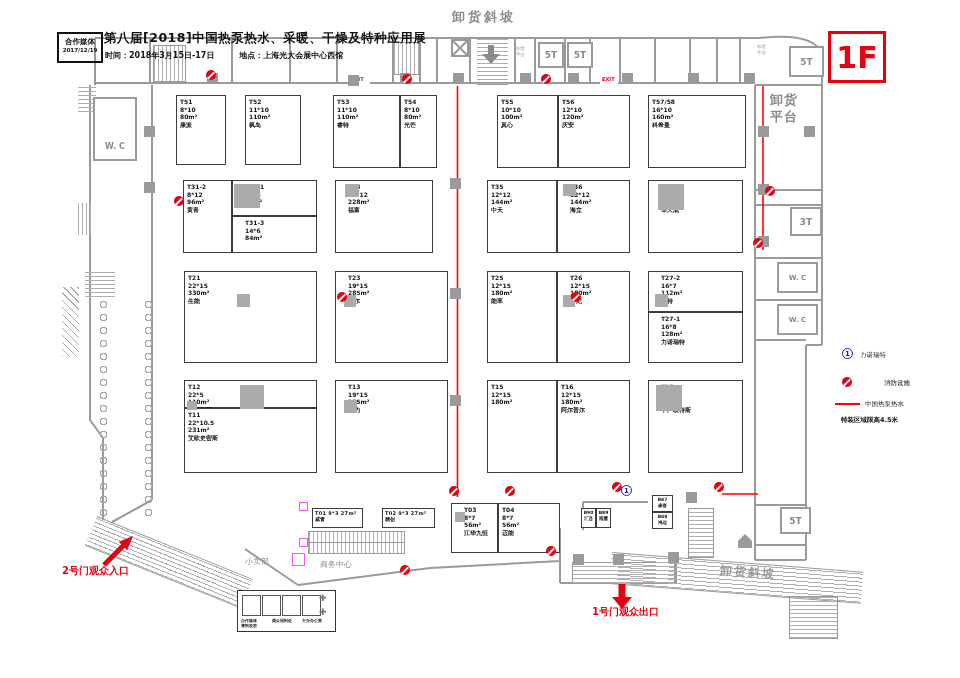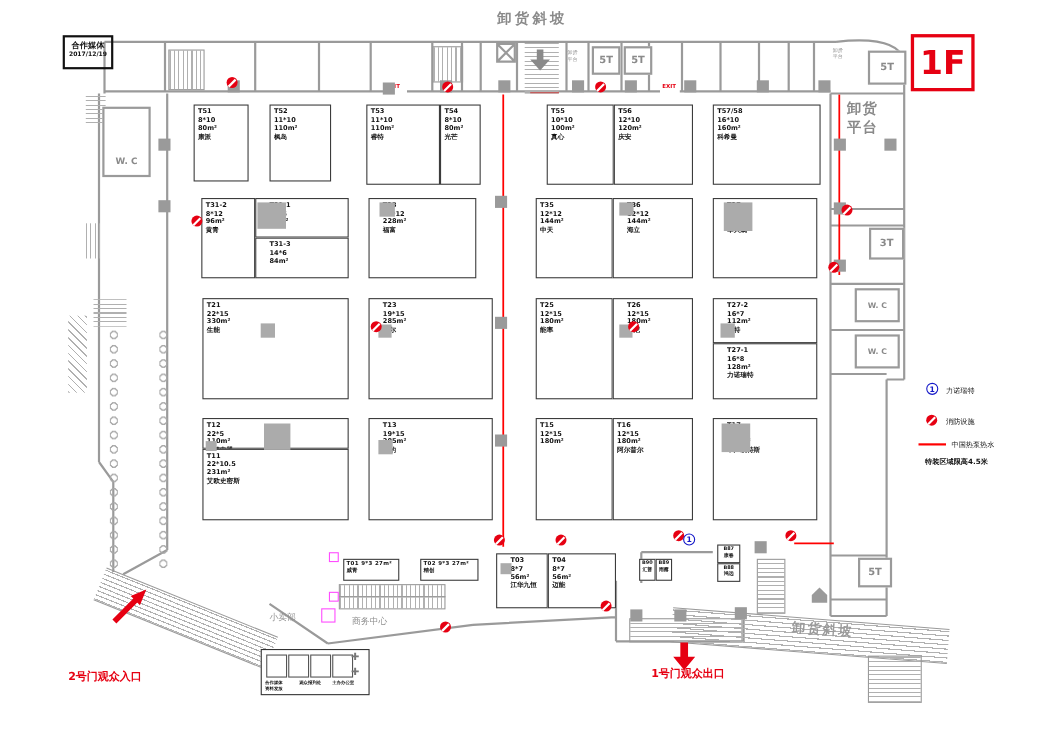--- a/index.html
+++ b/index.html
@@ -118,43 +118,48 @@
   <div class="abs vlines bordered" style="left:308px;top:542px;width:95px;height:10px;"></div>
   <div class="abs hlines bordered" style="left:572px;top:562px;width:101px;height:20px;"></div>
   <div class="abs hlines btb" style="left:612px;top:552px;width:252px;height:30px;transform:rotate(4.5deg);transform-origin:left top;"></div>
   <div class="abs hlines bordered" style="left:789px;top:596px;width:47px;height:41px;"></div>
   <div class="abs hlines bordered" style="left:688px;top:508px;width:24px;height:48px;"></div>
 
   <div class="update-box">
     <div class="ul">合作媒体</div>
     <div class="ud">2017/12/19</div>
   </div>
+  <div class="main-title">第八届[2018]中国热泵热水、采暖、干燥及特种应用展</div>
+  <div class="sub-title">
+    <span>时间：2018年3月15日-17日</span>
+    <span>地点：上海光大会展中心西馆</span>
+  </div>
 
   <div class="gtxt ramp-top-label">卸货斜坡</div>
   <div class="gtxt platform-small-1">卸货平台</div>
   <div class="gtxt platform-small-2">卸货平台</div>
   <div class="gtxt platform-big">卸货平台</div>
   <div class="gtxt ramp-bottom-label">卸货斜坡</div>
   <div class="gtxt shop-label">小卖部</div>
   <div class="gtxt business-label">商务中心</div>
   <div class="floor-box">1F</div>
 
   <div class="exit" style="left:351px;top:76px;">EXIT</div>
   <div class="exit" style="left:602px;top:76px;">EXIT</div>
   <div class="exit" style="left:803px;top:68px;">EXIT</div>
 
   <div class="brand-big">中广欧特斯</div>
 
-  <div class="entr-label" style="left:62px;top:564px;margin-top:44px;">2号门观众入口</div>
+  <div class="entr-label" style="left:62px;top:564px;">2号门观众入口</div>
   <div class="entr-label" style="left:592px;top:605px;">1号门观众出口</div>
 
   <span class="desk" style="left:842px;top:348px;">1</span>
   <div class="legend-item-text" style="left:860px;top:351px;">力诺瑞特</div>
   <span class="fire" style="left:842px;top:377px;"></span>
-  <div class="legend-item-text" style="left:860px;top:379px;">消防设施</div>
+  <div class="legend-item-text" style="left:884px;top:379px;">消防设施</div>
   <svg class="layer" width="960" height="678" style="pointer-events:none;">
     <line x1="835" y1="404" x2="860" y2="404" stroke="#ff0000" stroke-width="2"></line>
   </svg>
   <div class="legend-item-text" style="left:865px;top:400px;">中国热泵热水</div>
   <div class="legend-note">特装区域限高4.5米</div>
 
   <div class="office">
     <div class="office-cell" style="left:4px;"></div>
     <div class="office-cell" style="left:24px;"></div>
     <div class="office-cell" style="left:44px;"></div>

